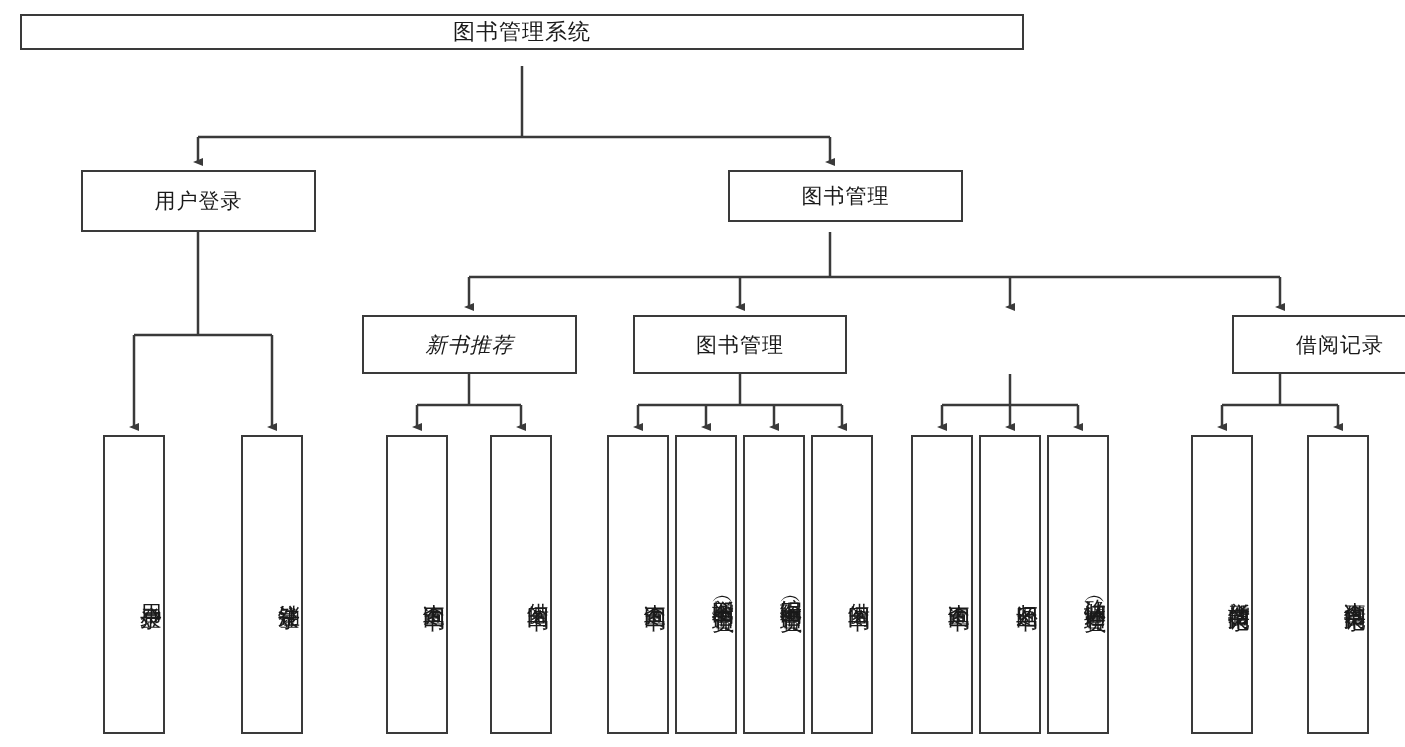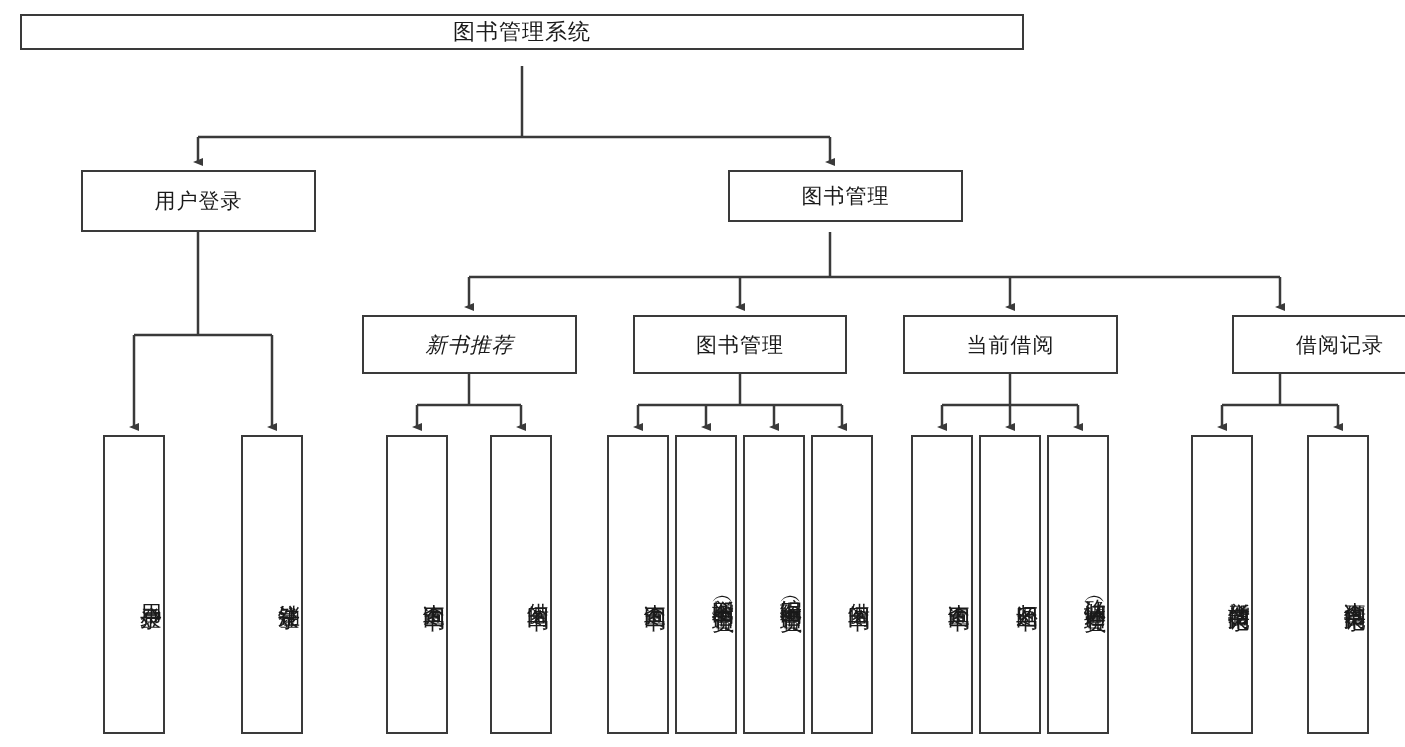--- a/index.html
+++ b/index.html
@@ -135,23 +135,20 @@
   </div>
 
   <div class="node horiz" style="left:362px; top:315px; width:215px; height:59px;font-style:italic;">
     <span>新书推荐</span>
   </div>
 
   <div class="node horiz" style="left:633px; top:315px; width:214px; height:59px;">
     <span>图书管理</span>
   </div>
 
-  <div class="node horiz" style="left:903px; top:315px; width:215px; height:59px;">
-    <span>当前借阅</span>
-  </div>
 
   <div class="node horiz" style="left:1232px; top:315px; width:216px; height:59px;">
     <span>借阅记录</span>
   </div>
 
   <div class="node vert" style="left:103px; top:435px; width:62px; height:299px;">
     <span class="cap">用户登录</span>
   </div>
 
   <div class="node vert" style="left:241px; top:435px; width:62px; height:299px;">

